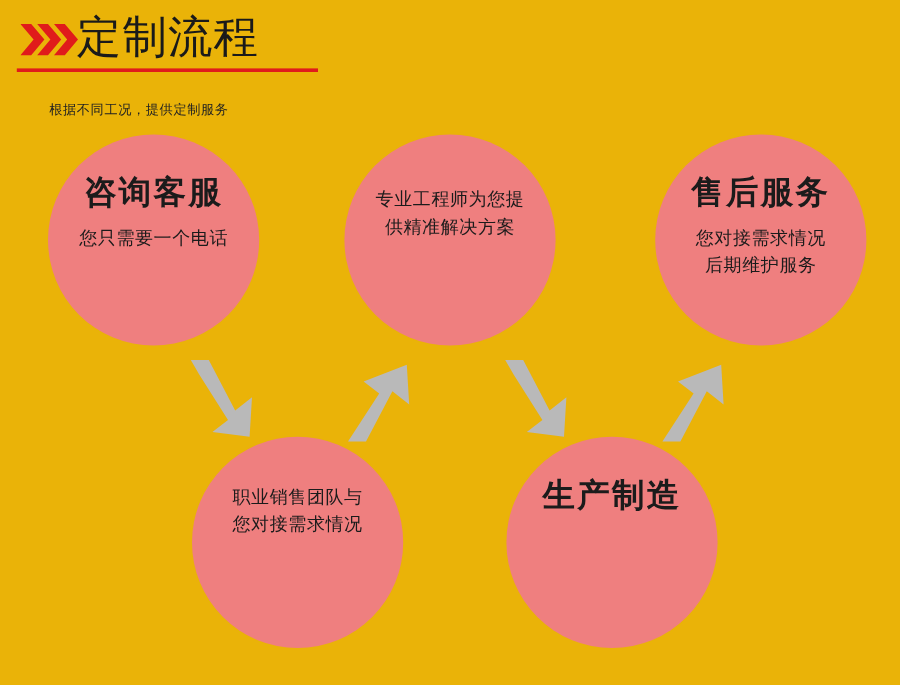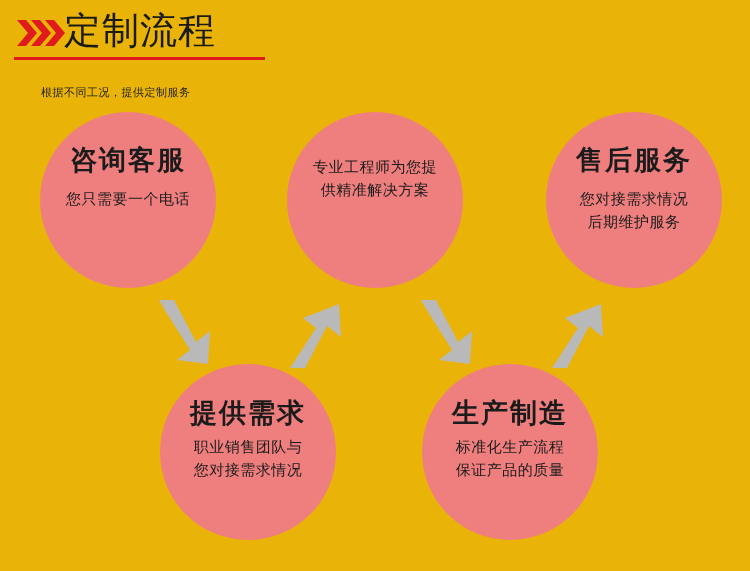--- a/index.html
+++ b/index.html
@@ -197,29 +197,24 @@
 
     <div class="node node-r1" id="node-2">
       <div class="node-title">售后服务</div>
       <div class="node-desc">
         <span>您对接需求情况</span>
         <span>后期维护服务</span>
       </div>
     </div>
 
     <div class="node node-r2" id="node-3">
-      <div class="node-title">提供需求</div>
       <div class="node-desc">
         <span>职业销售团队与</span>
         <span>您对接需求情况</span>
       </div>
     </div>
 
     <div class="node node-r2" id="node-4">
       <div class="node-title">生产制造</div>
-      <div class="node-desc">
-        <span>标准化生产流程</span>
-        <span>保证产品的质量</span>
-      </div>
     </div>
 
   </div>
 </div>
 
 </body></html>

